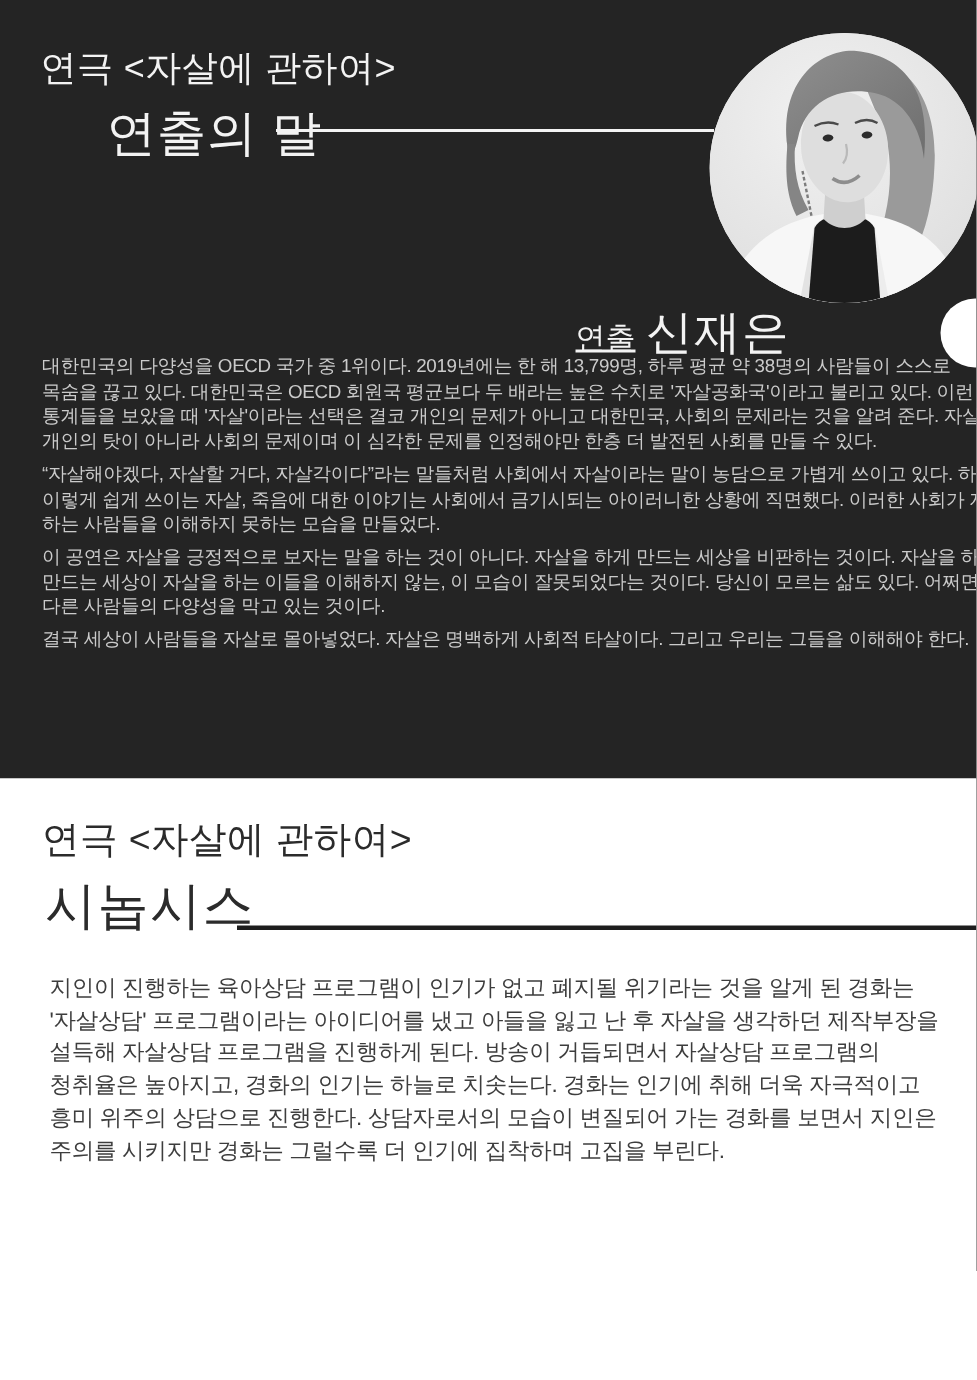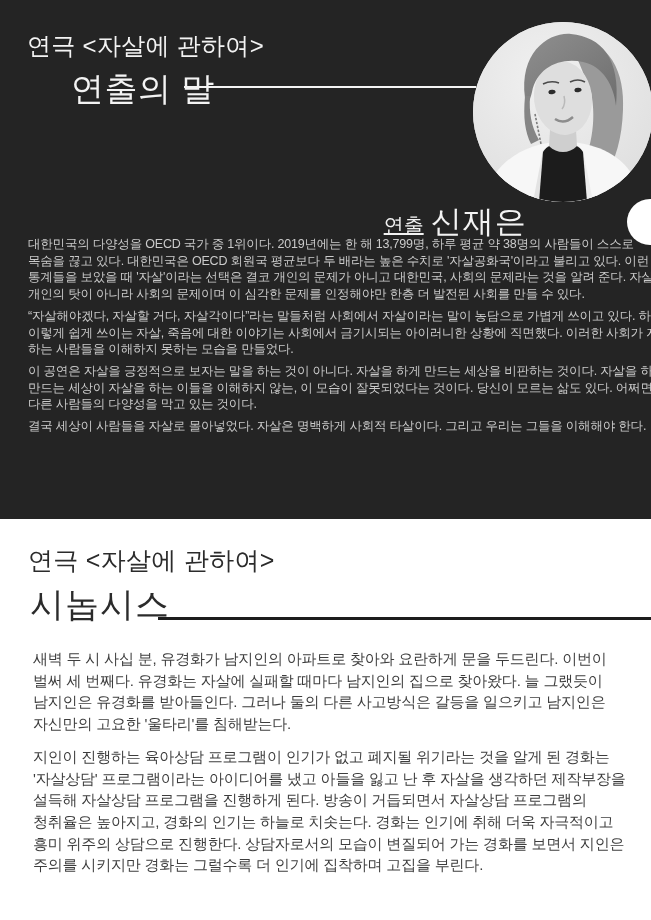--- a/index.html
+++ b/index.html
@@ -155,24 +155,20 @@
 
   <section class="sec-light">
 
     <div class="light-kicker">연극 &lt;자살에 관하여&gt;</div>
 
     <div class="light-title">시놉시스</div>
 
     <div class="light-rule"></div>
 
     <div class="light-body">
-      <p>새벽 두 시 사십 분, 유경화가 남지인의 아파트로 찾아와 요란하게 문을 두드린다. 이번이
-벌써 세 번째다. 유경화는 자살에 실패할 때마다 남지인의 집으로 찾아왔다. 늘 그랬듯이
-남지인은 유경화를 받아들인다. 그러나 둘의 다른 사고방식은 갈등을 일으키고 남지인은
-자신만의 고요한 '울타리'를 침해받는다.</p>
       <p>지인이 진행하는 육아상담 프로그램이 인기가 없고 폐지될 위기라는 것을 알게 된 경화는
 '자살상담' 프로그램이라는 아이디어를 냈고 아들을 잃고 난 후 자살을 생각하던 제작부장을
 설득해 자살상담 프로그램을 진행하게 된다. 방송이 거듭되면서 자살상담 프로그램의
 청취율은 높아지고, 경화의 인기는 하늘로 치솟는다. 경화는 인기에 취해 더욱 자극적이고
 흥미 위주의 상담으로 진행한다. 상담자로서의 모습이 변질되어 가는 경화를 보면서 지인은
 주의를 시키지만 경화는 그럴수록 더 인기에 집착하며 고집을 부린다.</p>
     </div>
   </section>
 
 </div>

